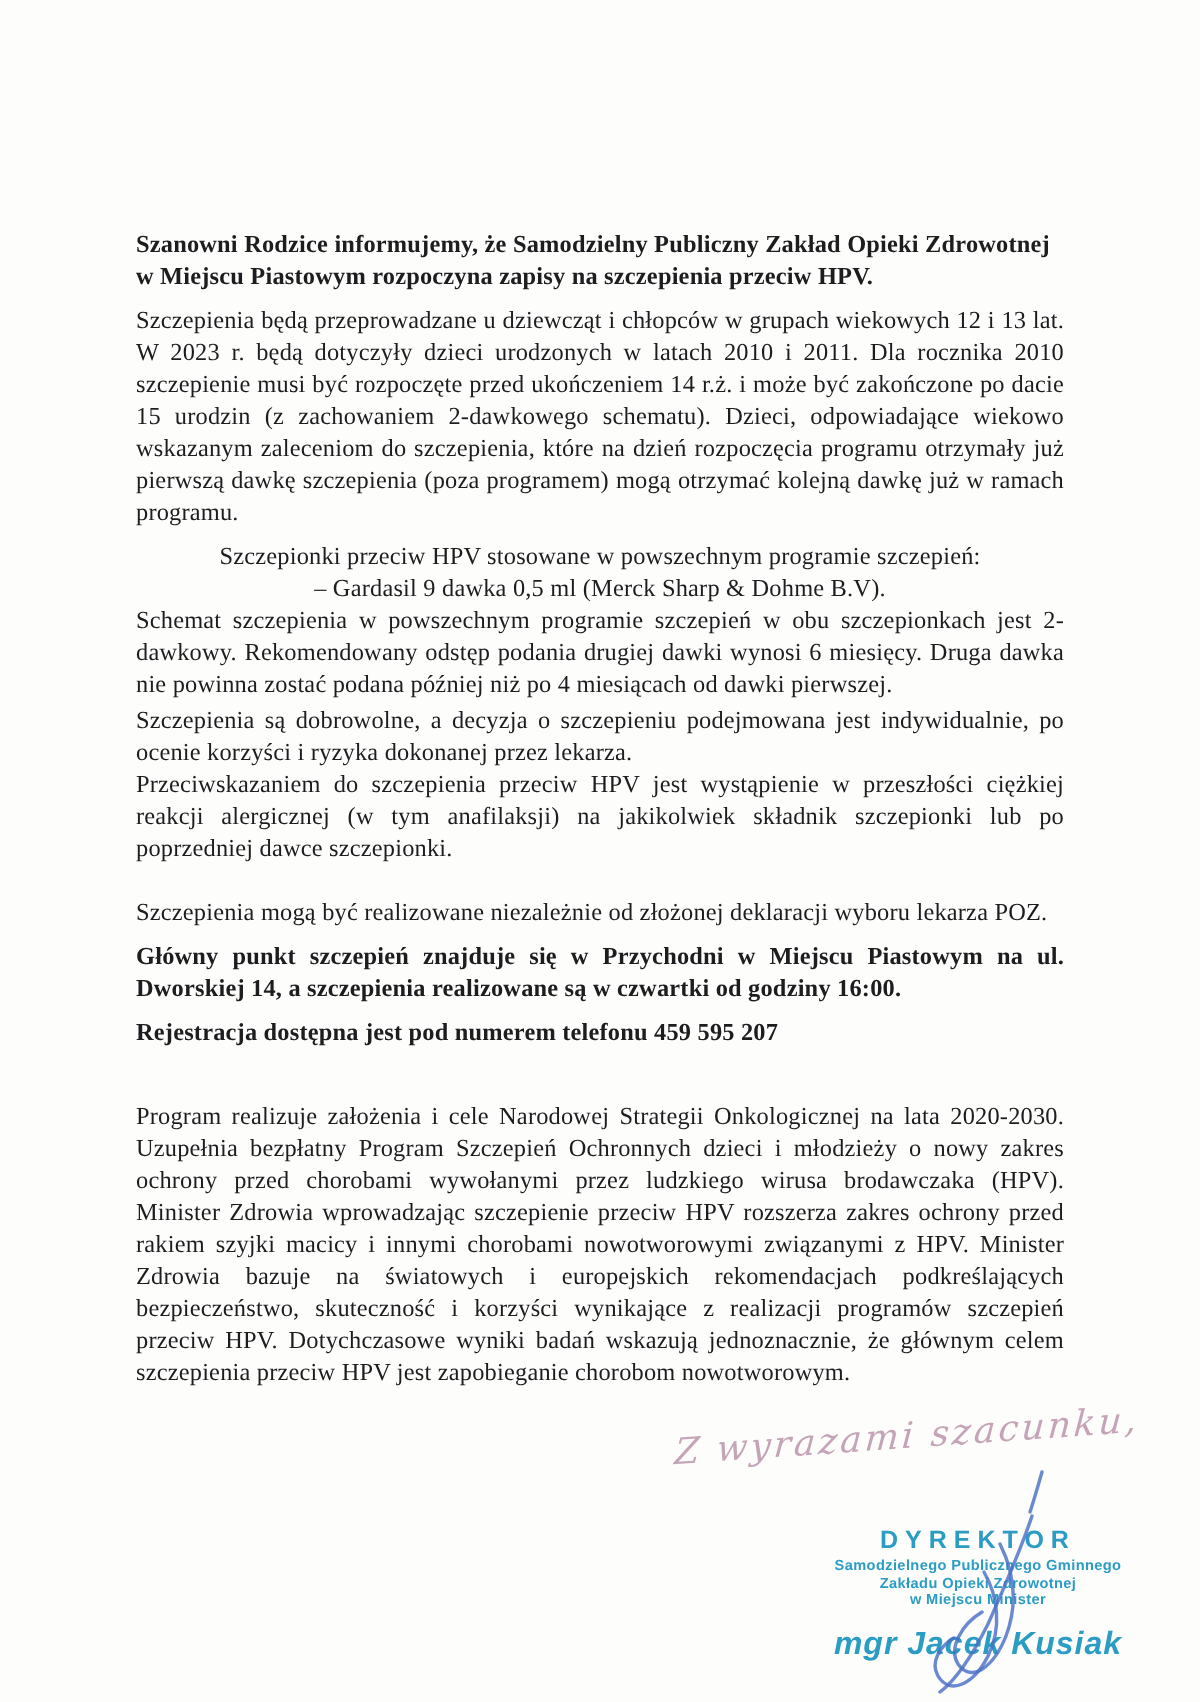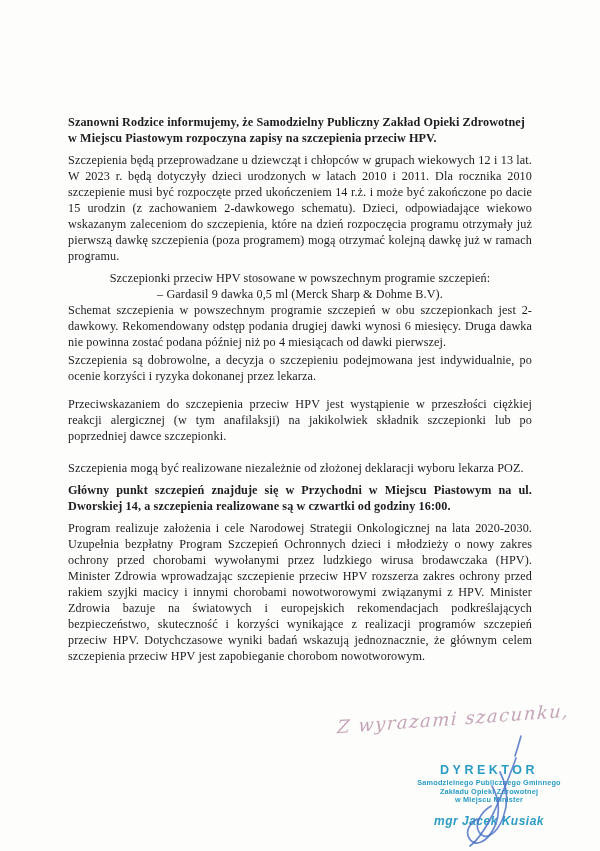--- a/index.html
+++ b/index.html
@@ -23,21 +23,21 @@
     top: 114px;
     width: 464px;
     font-size: 12.2px;
     line-height: 16px;
     letter-spacing: 0.1px;
   }
   .par { margin: 0; text-align: justify; }
   .heading { font-weight: bold; text-align: left; margin-bottom: 6px; }
   .m6  { margin-bottom: 6px; }
   .m2  { margin-bottom: 2px; }
-  .m4  { margin-bottom: 12px; }
+  .m4  { margin-bottom: 0; }
   .m16 { margin-bottom: 16px; }
   .m26 { margin-bottom: 26px; }
   .list-line { text-align: center; margin: 0; }
   .bold { font-weight: bold; }
 
   
   .handwritten {
     position: absolute;
     left: 338px;
     top: 716px;
@@ -68,21 +68,21 @@
     margin-bottom: 2px;
   }
   .stamp-line {
     font-size: 7.3px;
     font-weight: 700;
     line-height: 8.6px;
     letter-spacing: 0.2px;
   }
   .stamp-name {
     margin-top: 9px;
-    font-size: 12px;
+    font-size: 16px;
     font-style: italic;
     font-weight: 700;
     letter-spacing: 0.5px;
   }
   .signature-svg {
     position: absolute;
     left: 420px;
     top: 728px;
     width: 140px;
     height: 123px;
@@ -112,20 +112,21 @@
     <p class="par m2">Schemat szczepienia w powszechnym programie szczepień w obu szczepionkach jest 2-dawkowy. Rekomendowany odstęp podania drugiej dawki wynosi 6 miesięcy. Druga dawka nie powinna zostać podana później niż po 4 miesiącach od dawki pierwszej.</p>
 
     <p class="par m4">Szczepienia są dobrowolne, a decyzja o szczepieniu podejmowana jest indywidualnie, po ocenie korzyści i ryzyka dokonanej przez lekarza.</p>
 
     <p class="par m16">Przeciwskazaniem do szczepienia przeciw HPV jest wystąpienie w przeszłości ciężkiej reakcji alergicznej (w tym anafilaksji) na jakikolwiek składnik szczepionki lub po poprzedniej dawce szczepionki.</p>
 
     <p class="par m6">Szczepienia mogą być realizowane niezależnie od złożonej deklaracji wyboru lekarza POZ.</p>
 
     <p class="par bold m6">Główny punkt szczepień znajduje się w Przychodni w Miejscu Piastowym na ul. Dworskiej 14, a szczepienia realizowane są w czwartki od godziny 16:00.</p>
 
+    <p class="par bold m26">Rejestracja dostępna jest pod numerem telefonu 459 595 207</p>
 
     <p class="par">Program realizuje założenia i cele Narodowej Strategii Onkologicznej na lata 2020-2030. Uzupełnia bezpłatny Program Szczepień Ochronnych dzieci i młodzieży o nowy zakres ochrony przed chorobami wywołanymi przez ludzkiego wirusa brodawczaka (HPV). Minister Zdrowia wprowadzając szczepienie przeciw HPV rozszerza zakres ochrony przed rakiem szyjki macicy i innymi chorobami nowotworowymi związanymi z HPV. Minister Zdrowia bazuje na światowych i europejskich rekomendacjach podkreślających bezpieczeństwo, skuteczność i korzyści wynikające z realizacji programów szczepień przeciw HPV. Dotychczasowe wyniki badań wskazują jednoznacznie, że głównym celem szczepienia przeciw HPV jest zapobieganie chorobom nowotworowym.</p>
   </div>
 
   <div class="handwritten">Z wyrazami szacunku,</div>
 
   <div class="stamp">
     <div class="stamp-title">DYREKTOR</div>
     <div class="stamp-line">Samodzielnego Publicznego Gminnego</div>
     <div class="stamp-line">Zakładu Opieki Zdrowotnej</div>

